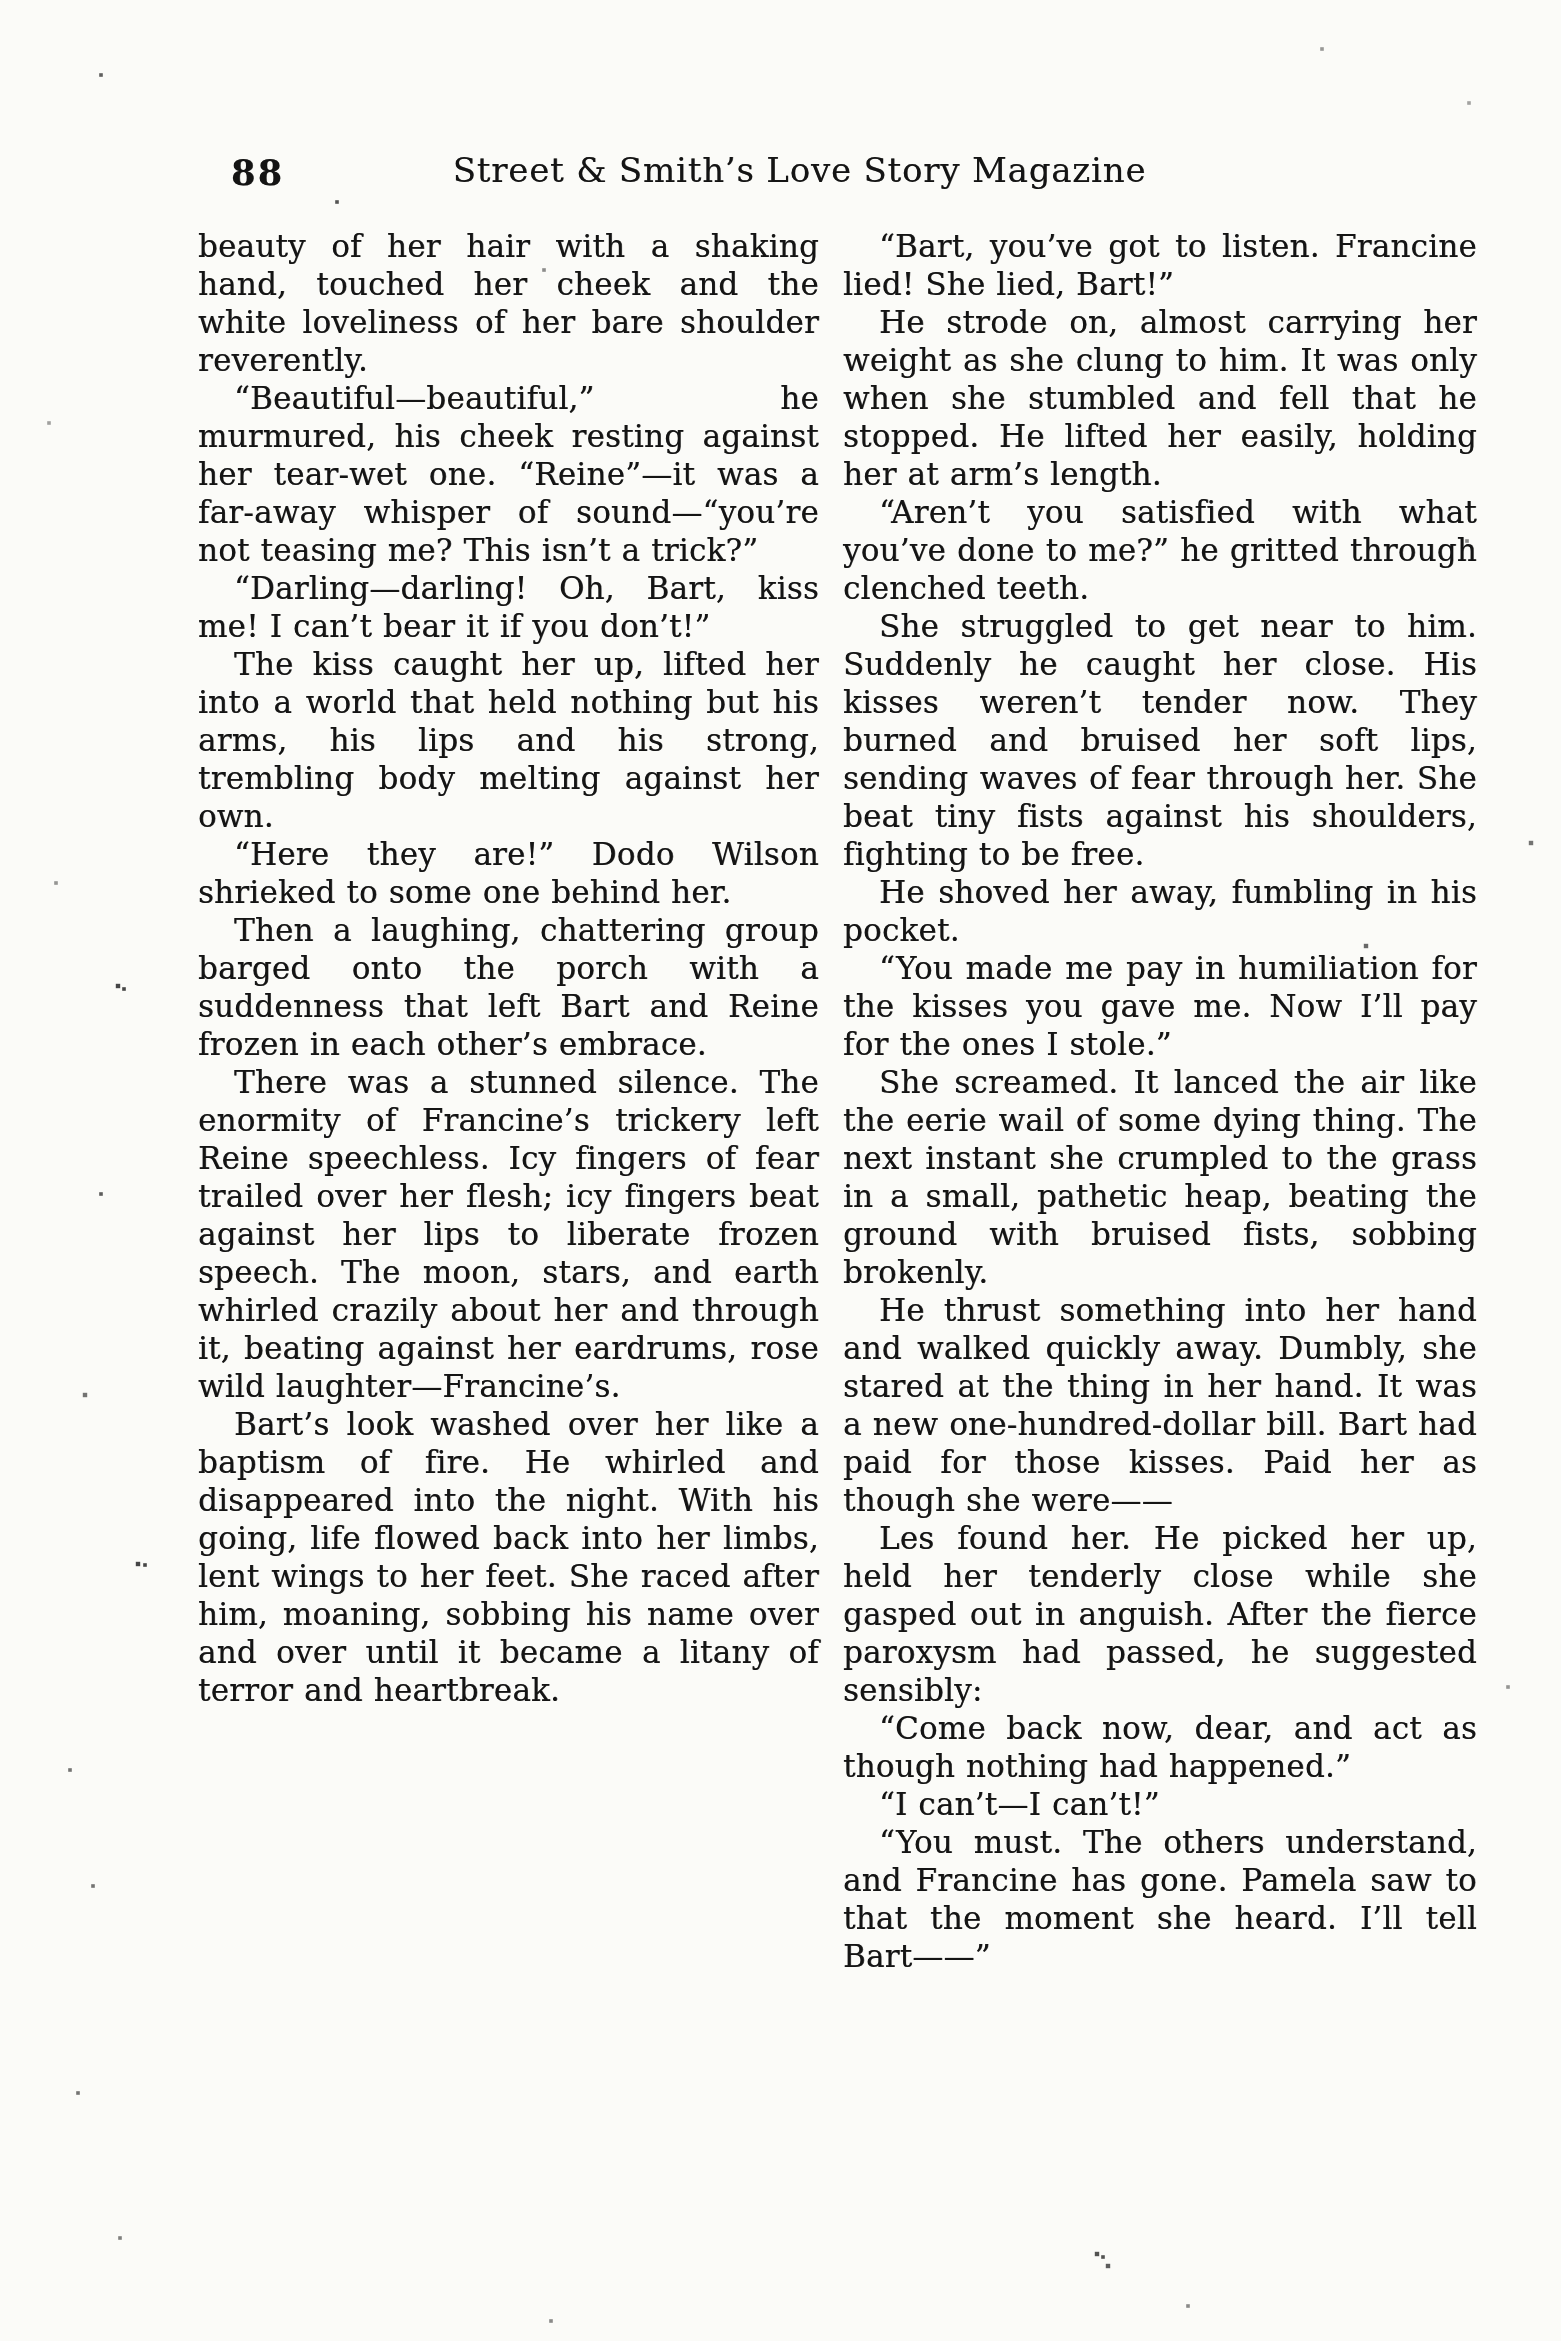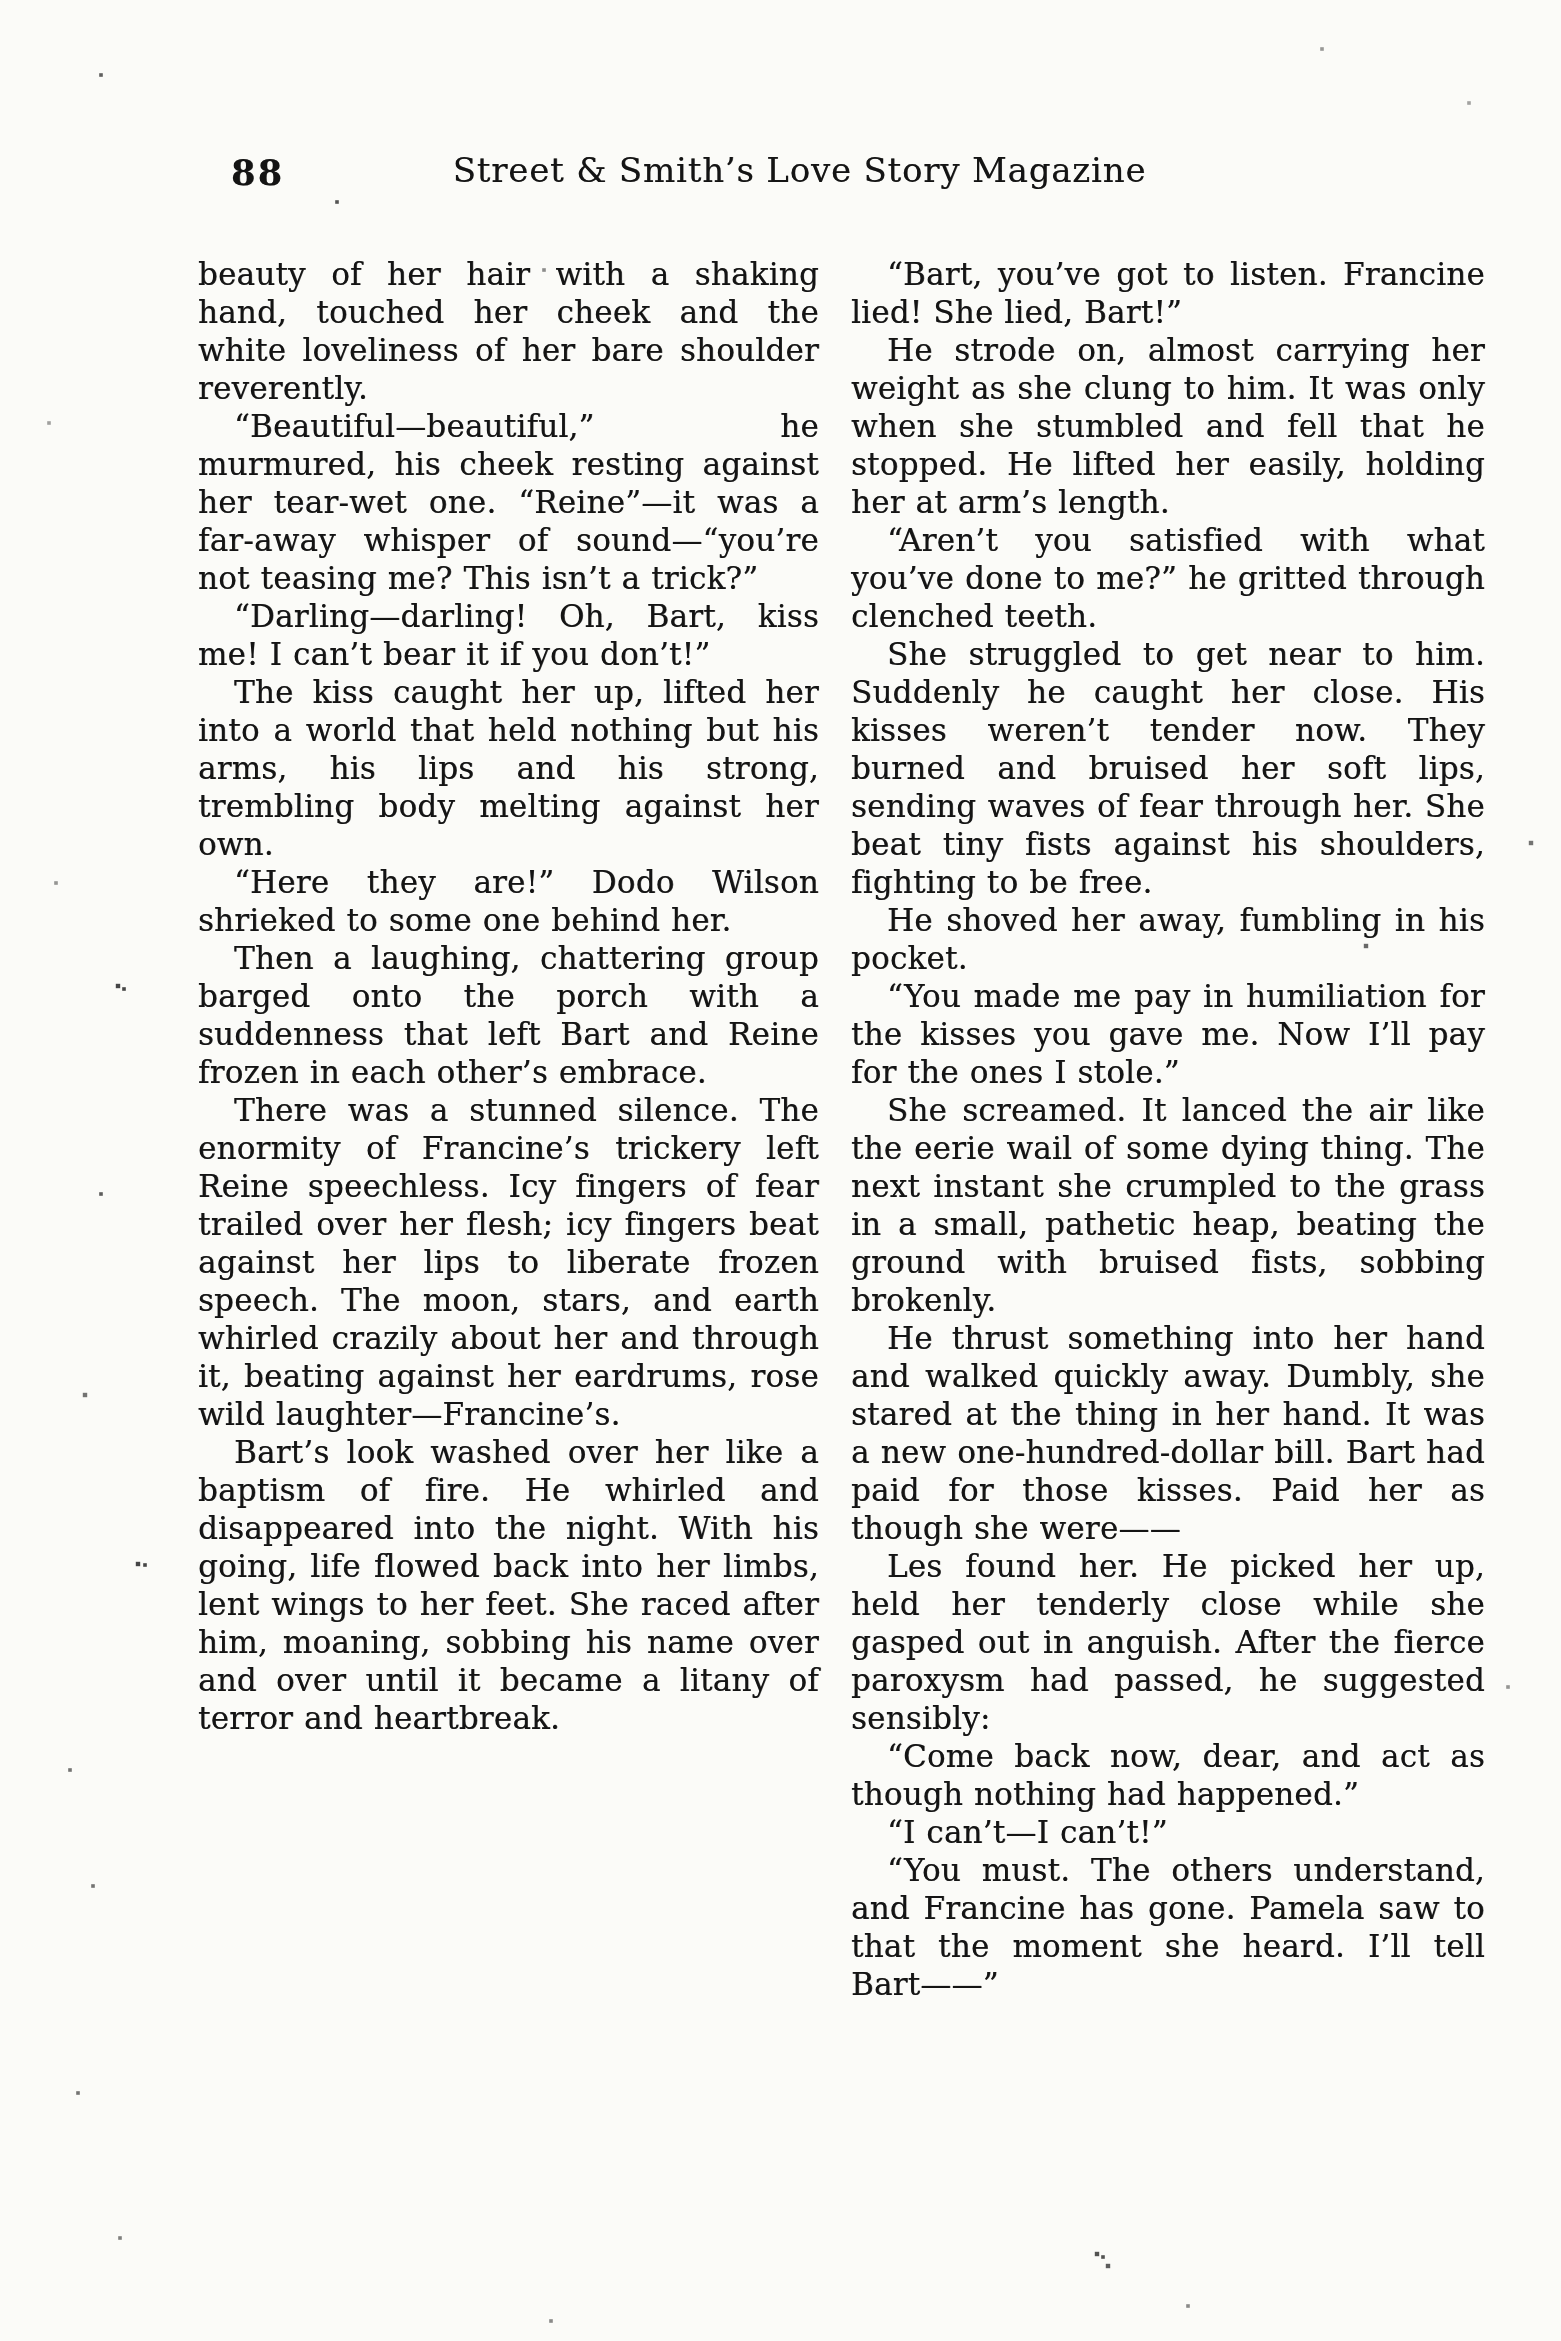--- a/index.html
+++ b/index.html
@@ -47,22 +47,21 @@
     letter-spacing: 0.8px;
     text-shadow: 0.3px 0.3px 0 rgba(10,10,10,0.55);
     white-space: nowrap;
   }
   
   .text-columns {
     position: absolute;
     top: 227px;
     left: 198px;
     display: flex;
-    gap: 32px;
-    margin-top: 28px;
+    gap: 24px;
   }
   .col {
     width: 621px;
   }
   .col.right {
     width: 634px;
   }
   .col p {
     margin: 0;
     font-size: 31px;

